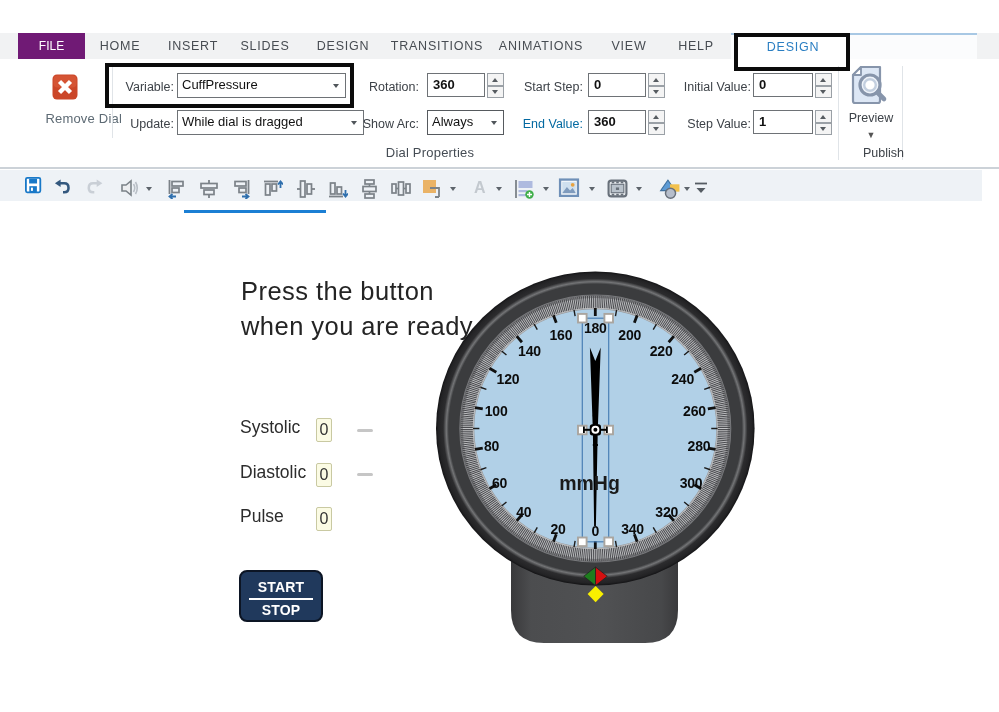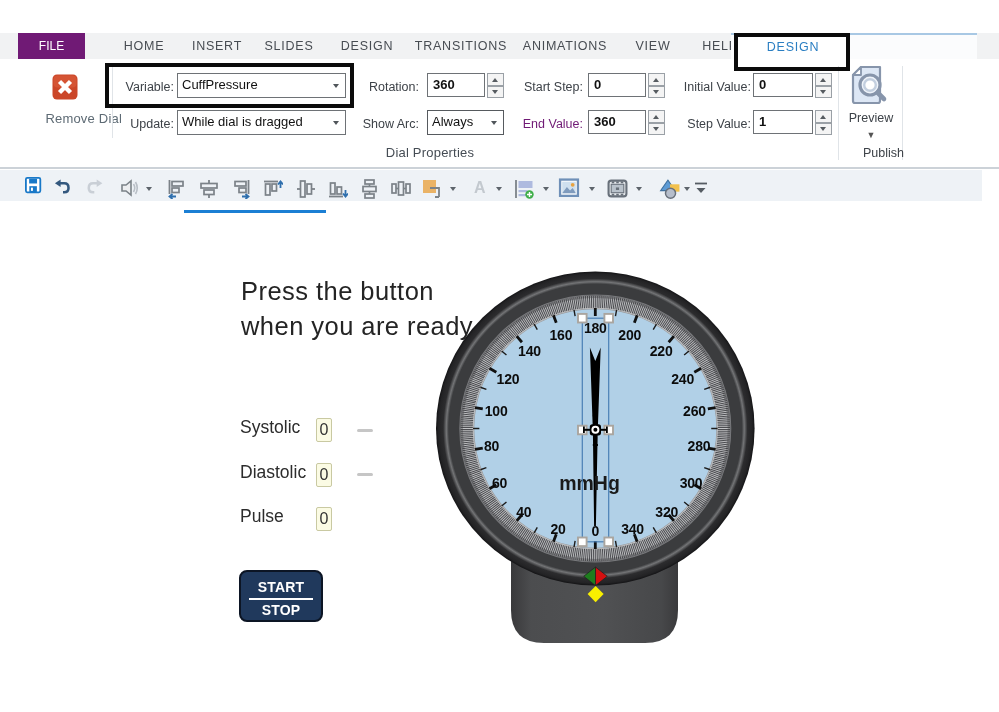--- a/index.html
+++ b/index.html
@@ -1,20 +1,20 @@
 <!DOCTYPE html>
 <html><head><meta charset="utf-8"><style>
 * { margin:0; padding:0; }
 body { width:999px; height:712px; position:relative; background:#fff;
   font-family:"Liberation Sans", sans-serif; overflow:hidden; }
 .tabbar { position:absolute; left:0; top:33px; width:999px; height:26px; background:#f1f2f3; }
 .filetab { position:absolute; left:18px; top:0; width:67px; height:28px; background:#701a75;
   color:#fff; font-size:12px; text-align:center; line-height:26px; }
 .tab { position:absolute; top:0; height:26px; transform:translateX(-50%); color:#474c52;
-  font-size:12.5px; letter-spacing:0.75px; line-height:26px;margin-left:24px; }
+  font-size:12.5px; letter-spacing:0.75px; line-height:26px; }
 .ctxarea { position:absolute; left:731px; top:0; width:246px; height:26px; background:#fbfcfd;
   border-top:2px solid #a8c8e4; box-sizing:border-box; }
 .ctab { position:absolute; top:0; height:26px; font-size:12.5px; letter-spacing:0.75px; text-align:center; line-height:24px;
   border-top:2px solid #a8c8e4; box-sizing:border-box; }
 .ribbon { position:absolute; left:0; top:59px; width:999px; height:108px; background:#fff;
   border-bottom:2.2px solid #ccd2d8; }
 .car { position:absolute; top:10px; width:0; height:0; border-left:3.6px solid transparent;
   border-right:3.6px solid transparent; border-top:4.6px solid #50555a; }
 .spinb { position:absolute; width:17px; height:12.5px; background:#f4f4f4; border:1px solid #9aa0a6;
   box-sizing:border-box; }
@@ -50,41 +50,41 @@
 <div style="position:absolute;left:10px;top:111px;width:112px;text-align:right;font-size:13px;color:#5d6a74;letter-spacing:0.2px">Remove Dial</div>
 <div style="position:absolute;left:111.5px;top:66px;width:1px;height:72px;background:#e0e4e8"></div>
 <div style="position:absolute;left:838px;top:66px;width:1px;height:94px;background:#e0e4e8"></div>
 <div style="position:absolute;left:902px;top:66px;width:1px;height:94px;background:#e0e4e8"></div>
 <div style="position:absolute;left:104px;top:80px;font-size:12.5px;color:#3d4248;white-space:nowrap;width:70px;text-align:right">Variable:</div>
 <div style="position:absolute;left:104px;top:117px;font-size:12.5px;color:#3d4248;white-space:nowrap;width:70px;text-align:right">Update:</div>
 <div style="position:absolute;left:177px;top:73px;width:169px;height:25px;background:#fff;border:1.2px solid #6e7276;box-sizing:border-box">
     <span style="position:absolute;left:4px;top:3px;font-size:13px;color:#111">CuffPressure</span>
     <span class="car" style="right:6px"></span>
   </div>
-<div style="position:absolute;left:177px;top:110px;width:169px;height:25px;background:#fff;border:1.2px solid #6e7276;box-sizing:border-box">
+<div style="position:absolute;left:177px;top:110px;width:187px;height:25px;background:#fff;border:1.2px solid #6e7276;box-sizing:border-box">
     <span style="position:absolute;left:4px;top:3px;font-size:13px;color:#111">While dial is dragged</span>
     <span class="car" style="right:6px"></span>
   </div>
 <div style="position:absolute;left:349px;top:80px;font-size:12.5px;color:#3d4248;white-space:nowrap;width:70px;text-align:right">Rotation:</div>
 <div style="position:absolute;left:341px;top:117px;font-size:12.5px;color:#3d4248;white-space:nowrap;width:78px;text-align:right">Show Arc:</div>
 <div style="position:absolute;left:427px;top:73px;width:58px;height:24px;background:#fff;border:1.2px solid #6e7276;box-sizing:border-box">
     <span style="position:absolute;left:5px;top:3px;font-size:13px;font-weight:bold;color:#111">360</span>
   </div>
 <div class="spinb" style="left:487px;top:73px">
     <span class="ut"></span>
   </div>
 <div class="spinb" style="left:487px;top:85.5px">
     <span class="dt"></span>
   </div>
 <div style="position:absolute;left:427px;top:110px;width:77px;height:25px;background:#fff;border:1.6px solid #565a5e;box-sizing:border-box">
     <span style="position:absolute;left:4px;top:3px;font-size:13px;color:#111">Always</span>
     <span class="car" style="right:6px"></span>
   </div>
 <div style="position:absolute;left:505px;top:80px;font-size:12.5px;color:#3d4248;white-space:nowrap;width:78px;text-align:right">Start Step:</div>
-<div style="position:absolute;left:505px;top:117px;font-size:12.5px;color:#701a75;white-space:nowrap;width:78px;text-align:right">End Value:</div>
+<div style="position:absolute;left:505px;top:117px;font-size:12.5px;color:#0369a1;white-space:nowrap;width:78px;text-align:right">End Value:</div>
 <div style="position:absolute;left:588px;top:73px;width:58px;height:24px;background:#fff;border:1.2px solid #6e7276;box-sizing:border-box">
     <span style="position:absolute;left:5px;top:3px;font-size:13px;font-weight:bold;color:#111">0</span>
   </div>
 <div class="spinb" style="left:648px;top:73px">
     <span class="ut"></span>
   </div>
 <div class="spinb" style="left:648px;top:85.5px">
     <span class="dt"></span>
   </div>
 <div style="position:absolute;left:588px;top:110px;width:58px;height:24px;background:#fff;border:1.2px solid #6e7276;box-sizing:border-box">

